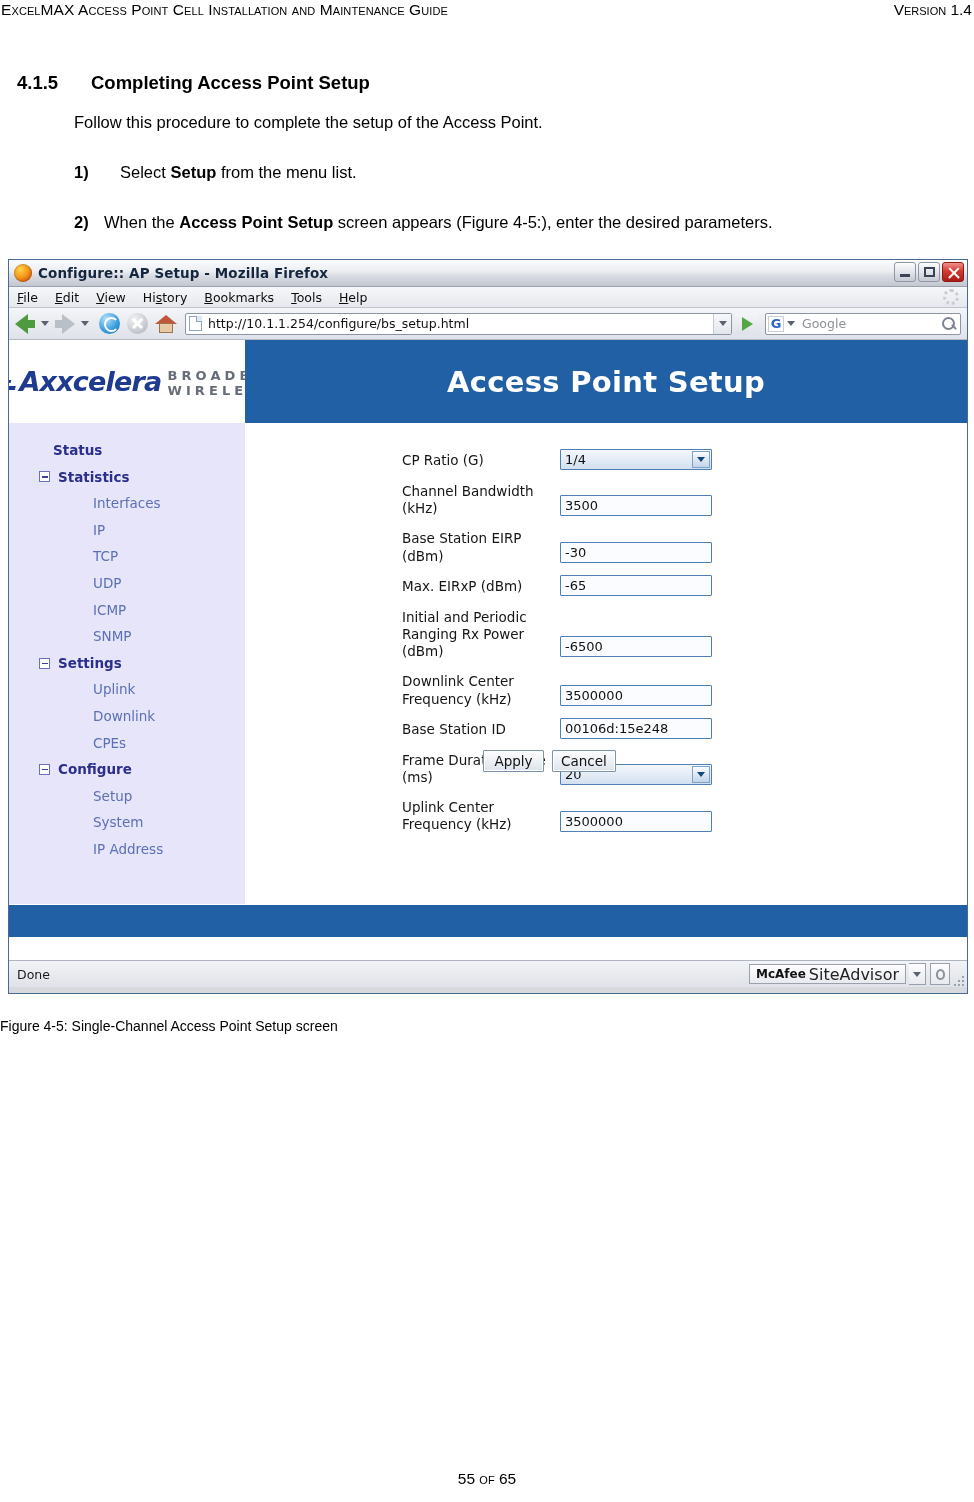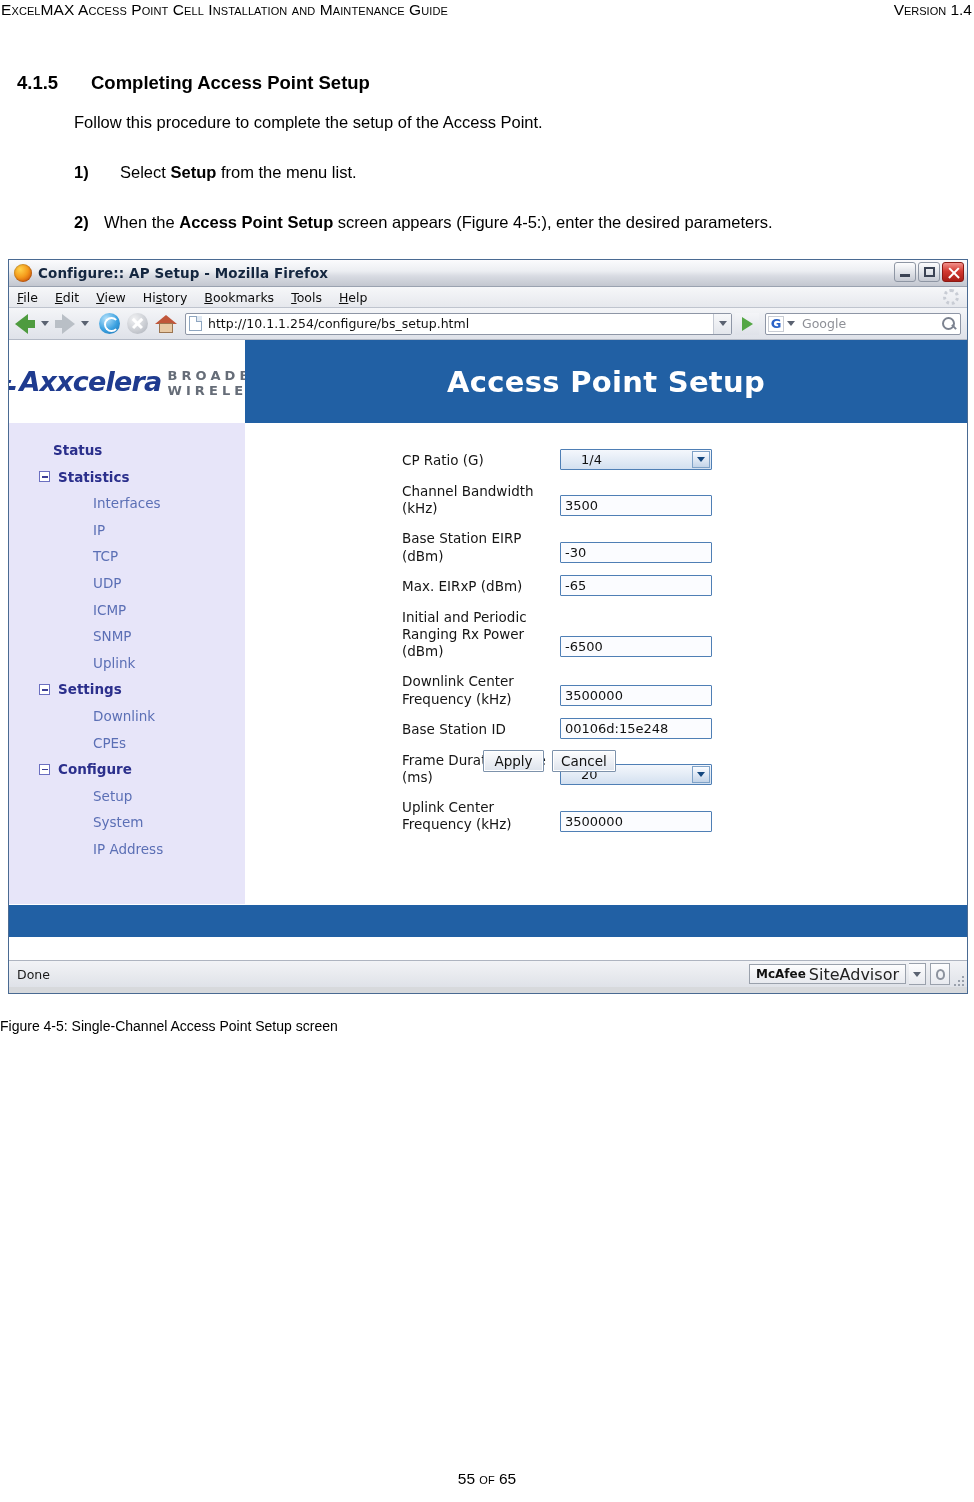--- a/index.html
+++ b/index.html
@@ -526,21 +526,21 @@
     border-radius: 1px;
   }
   .sel-input {
     width: 152px;
     height: 21px;
     box-sizing: border-box;
     border: 1px solid #4f7fb5;
     background: linear-gradient(to bottom, #f4f7fc 0%, #e4ecf6 50%, #d3e0f0 100%);
     font-size: 13px;
     color: #111;
-    padding: 0 20px;
+    padding: 0 4px;
     line-height: 19px;
     border-radius: 1px;
     display: flex;
     align-items: center;
     position: relative;
   }
   .sel-arrow {
     position: absolute;
     right: 1px; top: 1px;
     width: 18px; height: 17px;
@@ -795,26 +795,26 @@
           </div>
           <div class="nav-item nav-l2">
             <span>UDP</span>
           </div>
           <div class="nav-item nav-l2">
             <span>ICMP</span>
           </div>
           <div class="nav-item nav-l2">
             <span>SNMP</span>
           </div>
-          <div class="nav-item nav-l2">
-            <span>Uplink</span>
-          </div>
           <div class="nav-item nav-l1">
             <span class="tree-toggle"></span>
             <span>Settings</span>
+          </div>
+          <div class="nav-item nav-l2">
+            <span>Uplink</span>
           </div>
           <div class="nav-item nav-l2">
             <span>Downlink</span>
           </div>
           <div class="nav-item nav-l2">
             <span>CPEs</span>
           </div>
           <div class="nav-item nav-l1">
             <span class="tree-toggle"></span>
             <span>Configure</span>

